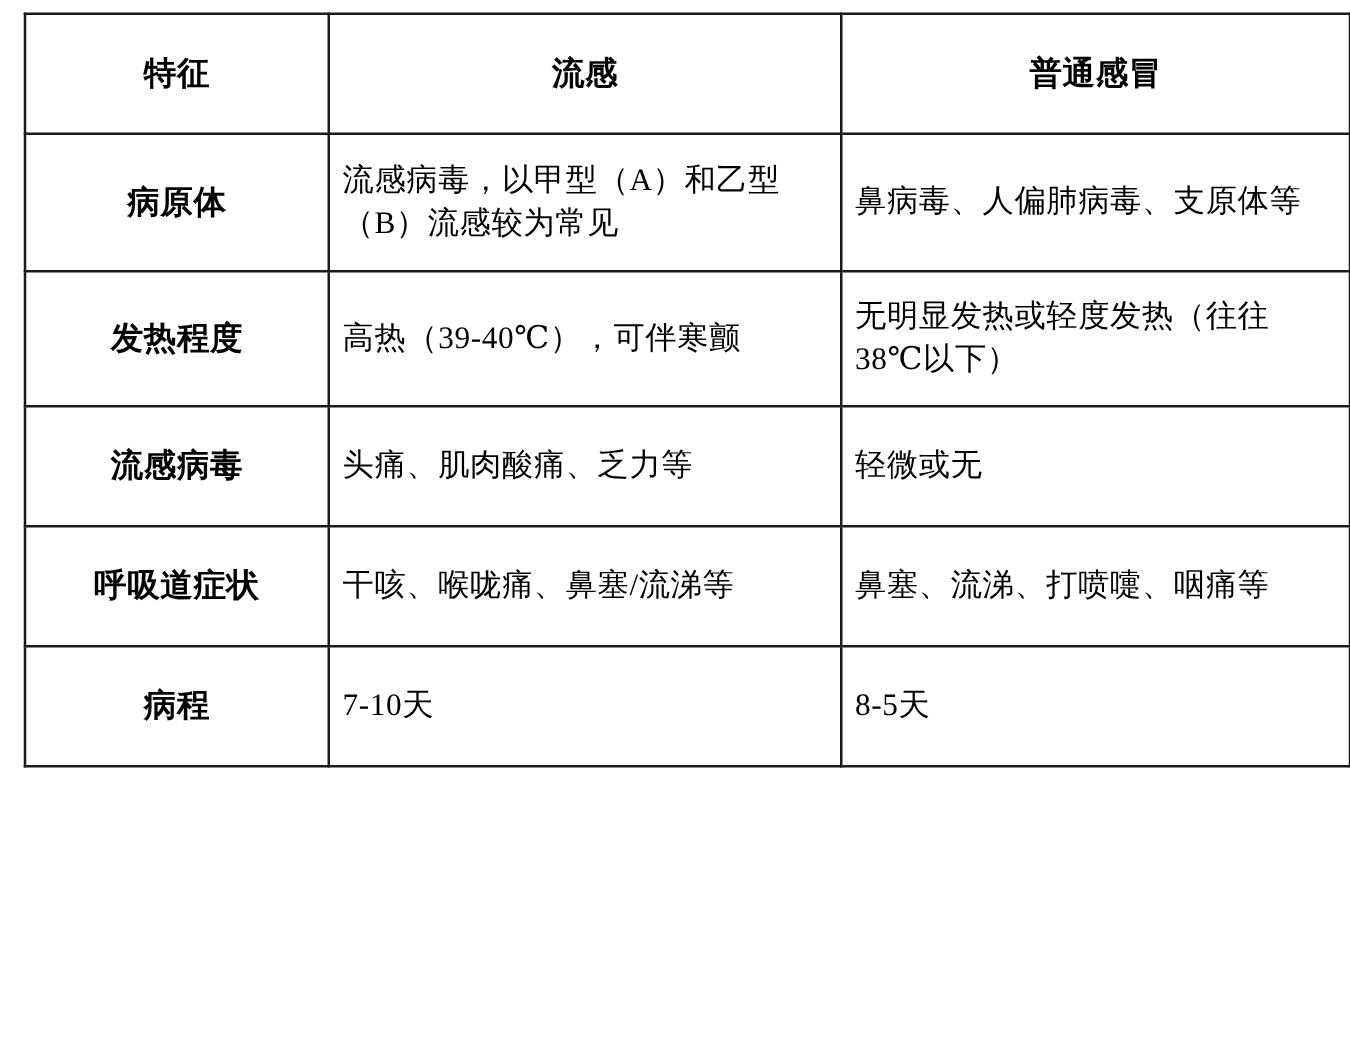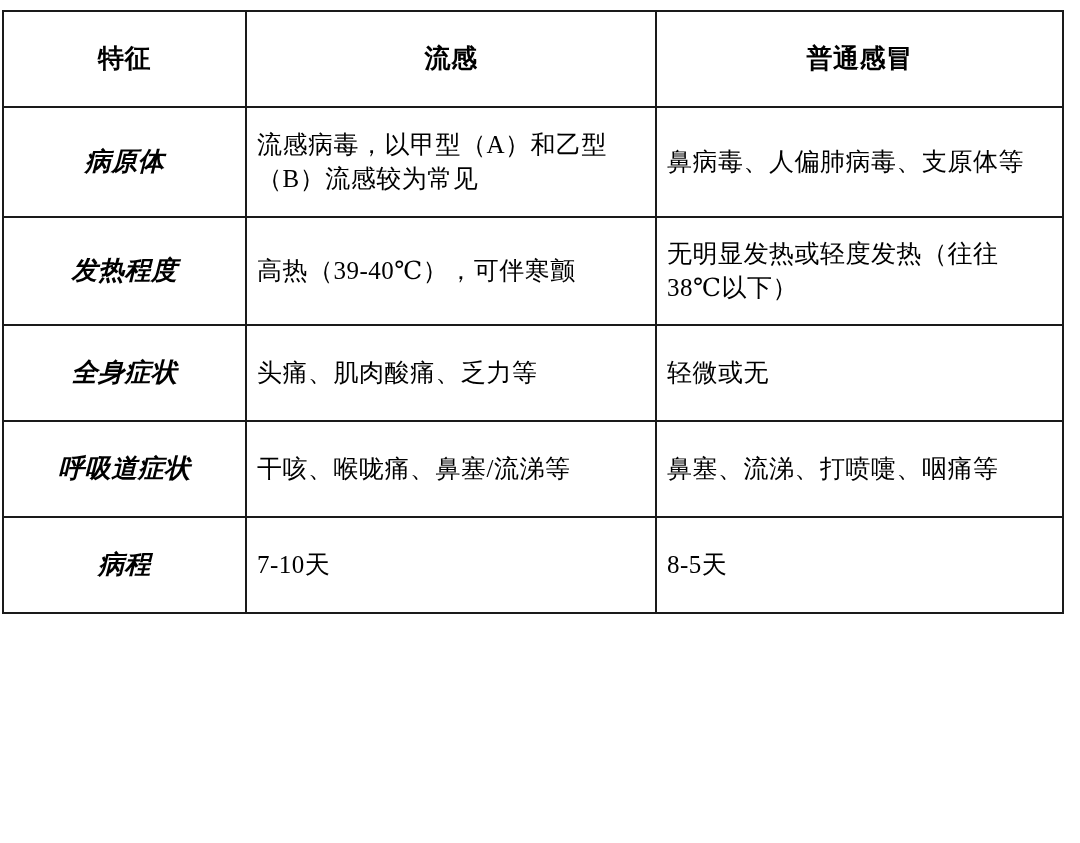--- a/index.html
+++ b/index.html
@@ -11,21 +11,21 @@
     width: 1080px;
     height: 843px;
     font-family: "Liberation Serif", "DejaVu Serif", serif;
     color: #000000;
     overflow: hidden;
   }
   .sheet {
     width: 1080px;
     height: 843px;
     box-sizing: border-box;
-    padding: 10px 10px 10px 2px;
+    padding: 10px 10px 10px 19px;
   }
   table.comparison {
     border-collapse: collapse;
     width: 1060px;
     table-layout: fixed;
     border: 2px solid #1a1a1a;
   }
   table.comparison col.c0 { width: 243px; }
   table.comparison col.c1 { width: 410px; }
   table.comparison col.c2 { width: 407px; }
@@ -42,21 +42,20 @@
   table.comparison thead th {
     text-align: center;
     font-weight: bold;
     height: 78px;
     font-size: 26px;
   }
   table.comparison tbody th.rowhead {
     text-align: center;
     font-weight: bold;
     font-size: 26px;
-    font-style: italic;
   }
   table.comparison tbody td {
     text-align: left;
     font-weight: normal;
   }
   tr.r-pathogen td, tr.r-pathogen th { height: 92px; }
   tr.r-contagious td, tr.r-contagious th { height: 70px; }
   tr.r-season td, tr.r-season th { height: 125px; }
   tr.r-fever td, tr.r-fever th { height: 90px; }
   tr.r-systemic td, tr.r-systemic th { height: 78px; }
@@ -85,21 +84,21 @@
         <th class="rowhead">病原体</th>
         <td>流感病毒，以甲型（A）和乙型（B）流感较为常见</td>
         <td>鼻病毒、人偏肺病毒、支原体等</td>
       </tr>
       <tr class="r-fever">
         <th class="rowhead">发热程度</th>
         <td>高热（39-40℃），可伴寒颤</td>
         <td>无明显发热或轻度发热（往往38℃以下）</td>
       </tr>
       <tr class="r-systemic">
-        <th class="rowhead">全身症状</th>
+        <th class="rowhead">流感病毒</th>
         <td>头痛、肌肉酸痛、乏力等</td>
         <td>轻微或无</td>
       </tr>
       <tr class="r-resp">
         <th class="rowhead">呼吸道症状</th>
         <td>干咳、喉咙痛、鼻塞/流涕等</td>
         <td>鼻塞、流涕、打喷嚏、咽痛等</td>
       </tr>
       <tr class="r-course">
         <th class="rowhead">病程</th>

